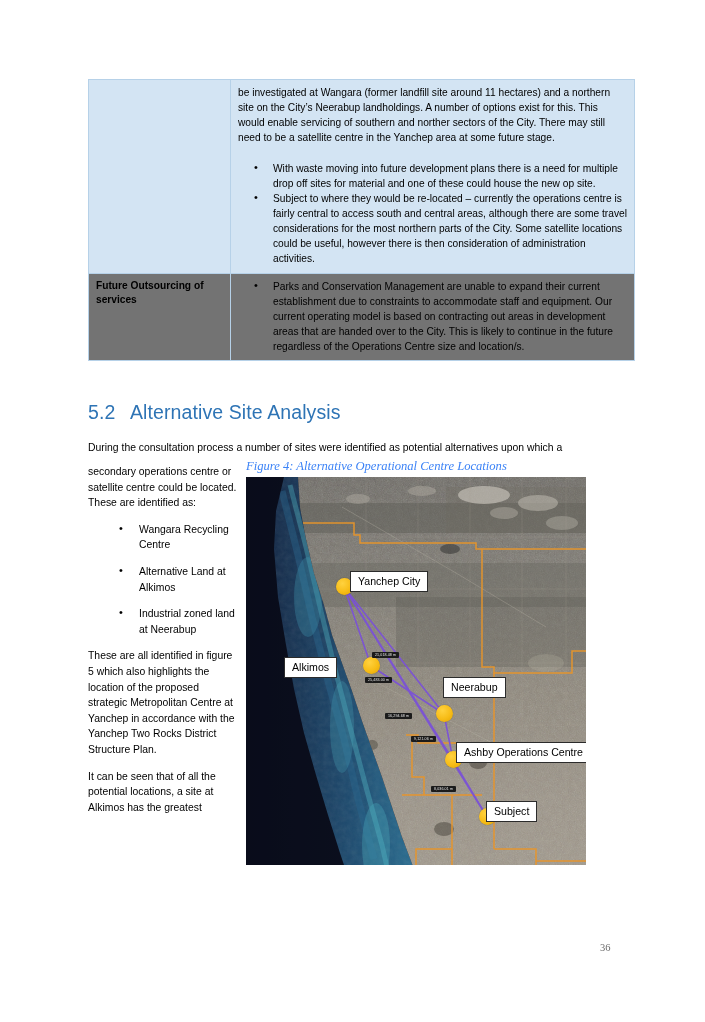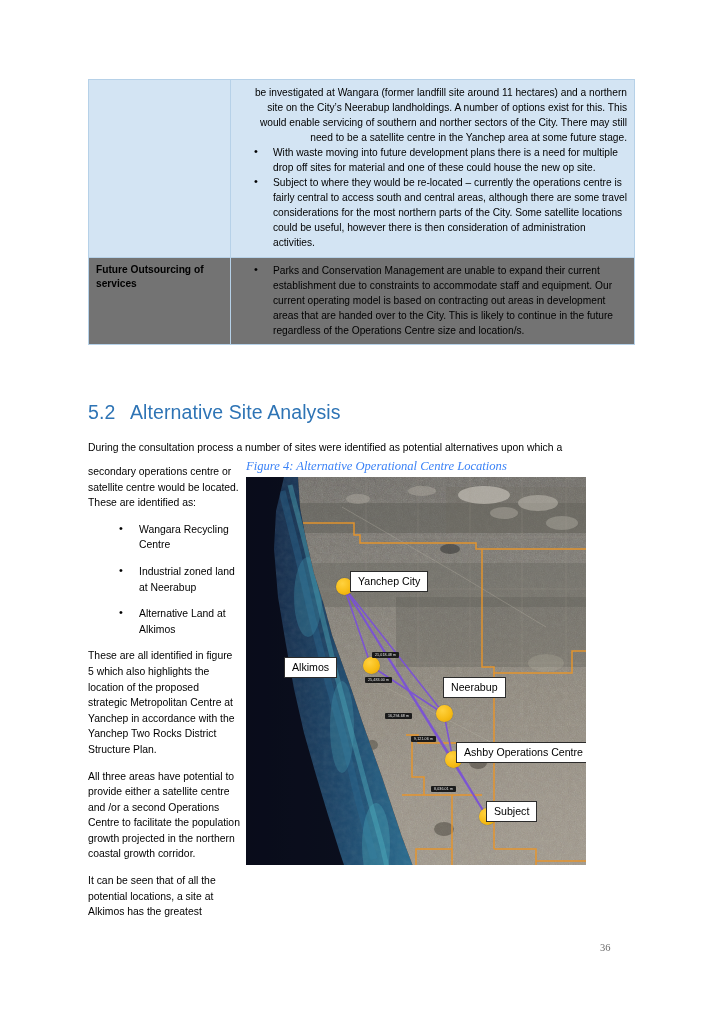--- a/index.html
+++ b/index.html
@@ -43,23 +43,22 @@
   .tbl td.c2 { width: 389px; }
   .row-blue td { background: #d3e4f3; }
   .row-white td { background: #737373; }
   .cell-label {
     font-weight: bold;
     font-size: 10.2px;
     line-height: 14px;
   }
 
   .plain-para {
-    margin: 0 0 0 0;
+    margin: 0 0 16px 0;
     padding: 0;
-    text-align: right;
   }
 
   ul.bullets {
     list-style: none;
     margin: 0;
     padding: 0;
   }
   ul.bullets > li {
     position: relative;
     padding-left: 35px;
@@ -225,28 +224,27 @@
     </tbody>
   </table>
 
   <div class="h2">
     <span class="num">5.2</span><span>Alternative Site Analysis</span>
   </div>
 
   <div class="intro">During the consultation process a number of sites were identified as potential alternatives upon which a</div>
 
   <div class="leftcol">
-    <p>secondary operations centre or satellite centre would be located. These are identified as:</p>
+    <p>secondary operations centre or satellite centre could be located. These are identified as:</p>
     <ul class="lbullets">
       <li>Wangara Recycling Centre</li>
+      <li>Alternative Land at Alkimos</li>
       <li>Industrial zoned land at Neerabup</li>
-      <li>Alternative Land at Alkimos</li>
     </ul>
     <p>These are all identified in figure 5 which also highlights the location of the proposed strategic Metropolitan Centre at Yanchep in accordance with the Yanchep Two Rocks District Structure Plan.</p>
-    <p>All three areas have potential to provide either a satellite centre and /or a second Operations Centre to facilitate the population growth projected in the northern coastal growth corridor.</p>
     <p class="tight">It can be seen that of all the potential locations, a site at Alkimos has the greatest</p>
   </div>
 
   <div class="fig-caption">Figure 4: Alternative Operational Centre Locations</div>
 
   <div class="map-wrap">
     <svg class="map-svg" width="340" height="448" viewBox="0 0 340 448">
       <defs>
         <linearGradient id="deepOcean" x1="0" y1="0" x2="1" y2="0">
           <stop offset="0%" stop-color="#0a0c1c"></stop>

